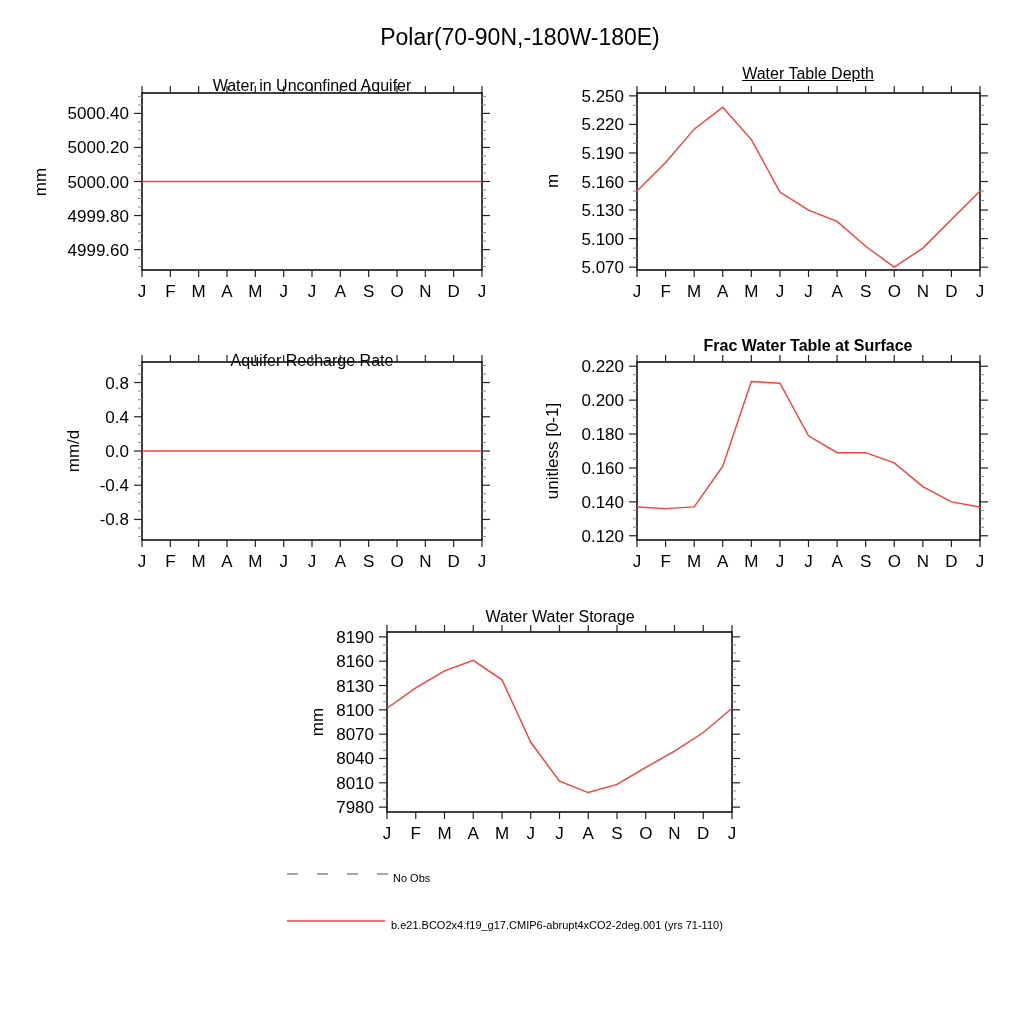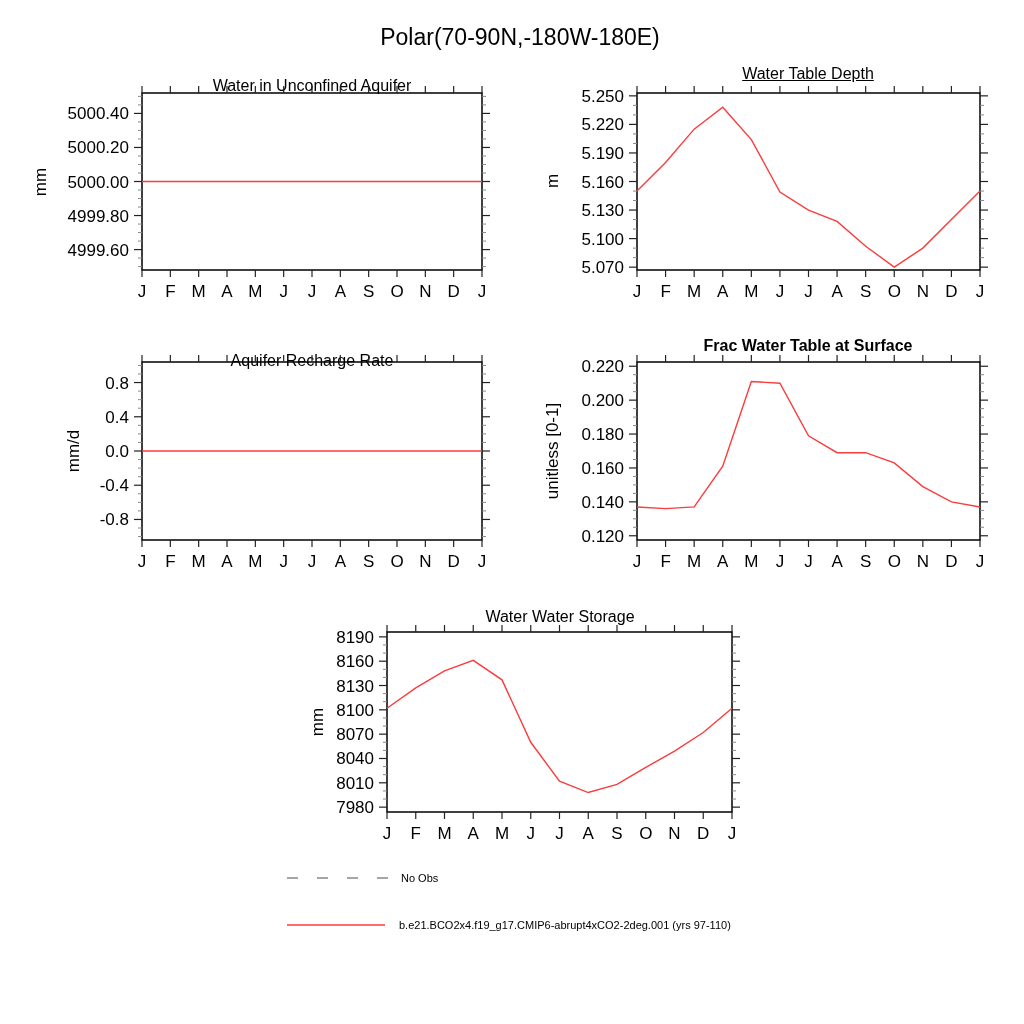--- a/index.html
+++ b/index.html
@@ -20,21 +20,21 @@
     font-size:17px;white-space:nowrap;
   }
   #ct-0{left:312px;top:86px;}   #yl-0{left:41px;top:182px;}
   #ct-1{left:808px;top:74px;text-decoration:underline;}   #yl-1{left:553px;top:181px;}
   #ct-2{left:312px;top:361px;}  #yl-2{left:74px;top:451px;}
   #ct-3{left:808px;top:346px;font-weight:bold;}  #yl-3{left:553px;top:451px;}
   #ct-4{left:560px;top:617px;}  #yl-4{left:318px;top:722px;}
   #plots{position:absolute;left:0;top:0;}
   svg text{font-family:"Liberation Sans", sans-serif;fill:#000;}
   .legend-row{
-    position:absolute;display:flex;align-items:center;gap:12px;
+    position:absolute;display:flex;gap:4px;
     transform:translateY(-50%);
   }
   #legend-row-0{left:287px;top:878px;}
   #legend-row-1{left:287px;top:925px;}
   .legend-label{font-size:11px;white-space:nowrap;}
 </style>
 </head>
 <body>
 
 <div class="main-title">Polar(70-90N,-180W-180E)</div>
@@ -532,15 +532,15 @@
   <div class="legend-row" id="legend-row-0">
     <svg class="legend-swatch" width="102" height="4">
       <line x1="0" y1="2" x2="102" y2="2" stroke-width="1.3" stroke-dasharray="11 19" stroke="#888888"></line>
     </svg>
     <span class="legend-label">No Obs</span>
   </div>
   <div class="legend-row" id="legend-row-1">
     <svg class="legend-swatch" width="100" height="4">
       <line x1="0" y1="2" x2="98" y2="2" stroke-width="1.3" stroke="#fa3c3c"></line>
     </svg>
-    <span class="legend-label">b.e21.BCO2x4.f19_g17.CMIP6-abrupt4xCO2-2deg.001 (yrs 97-110)</span>
+    <span class="legend-label">b.e21.BCO2x4.f19_g17.CMIP6-abrupt4xCO2-2deg.001 (yrs 71-110)</span>
   </div>
 </div>
 
 </body></html>

